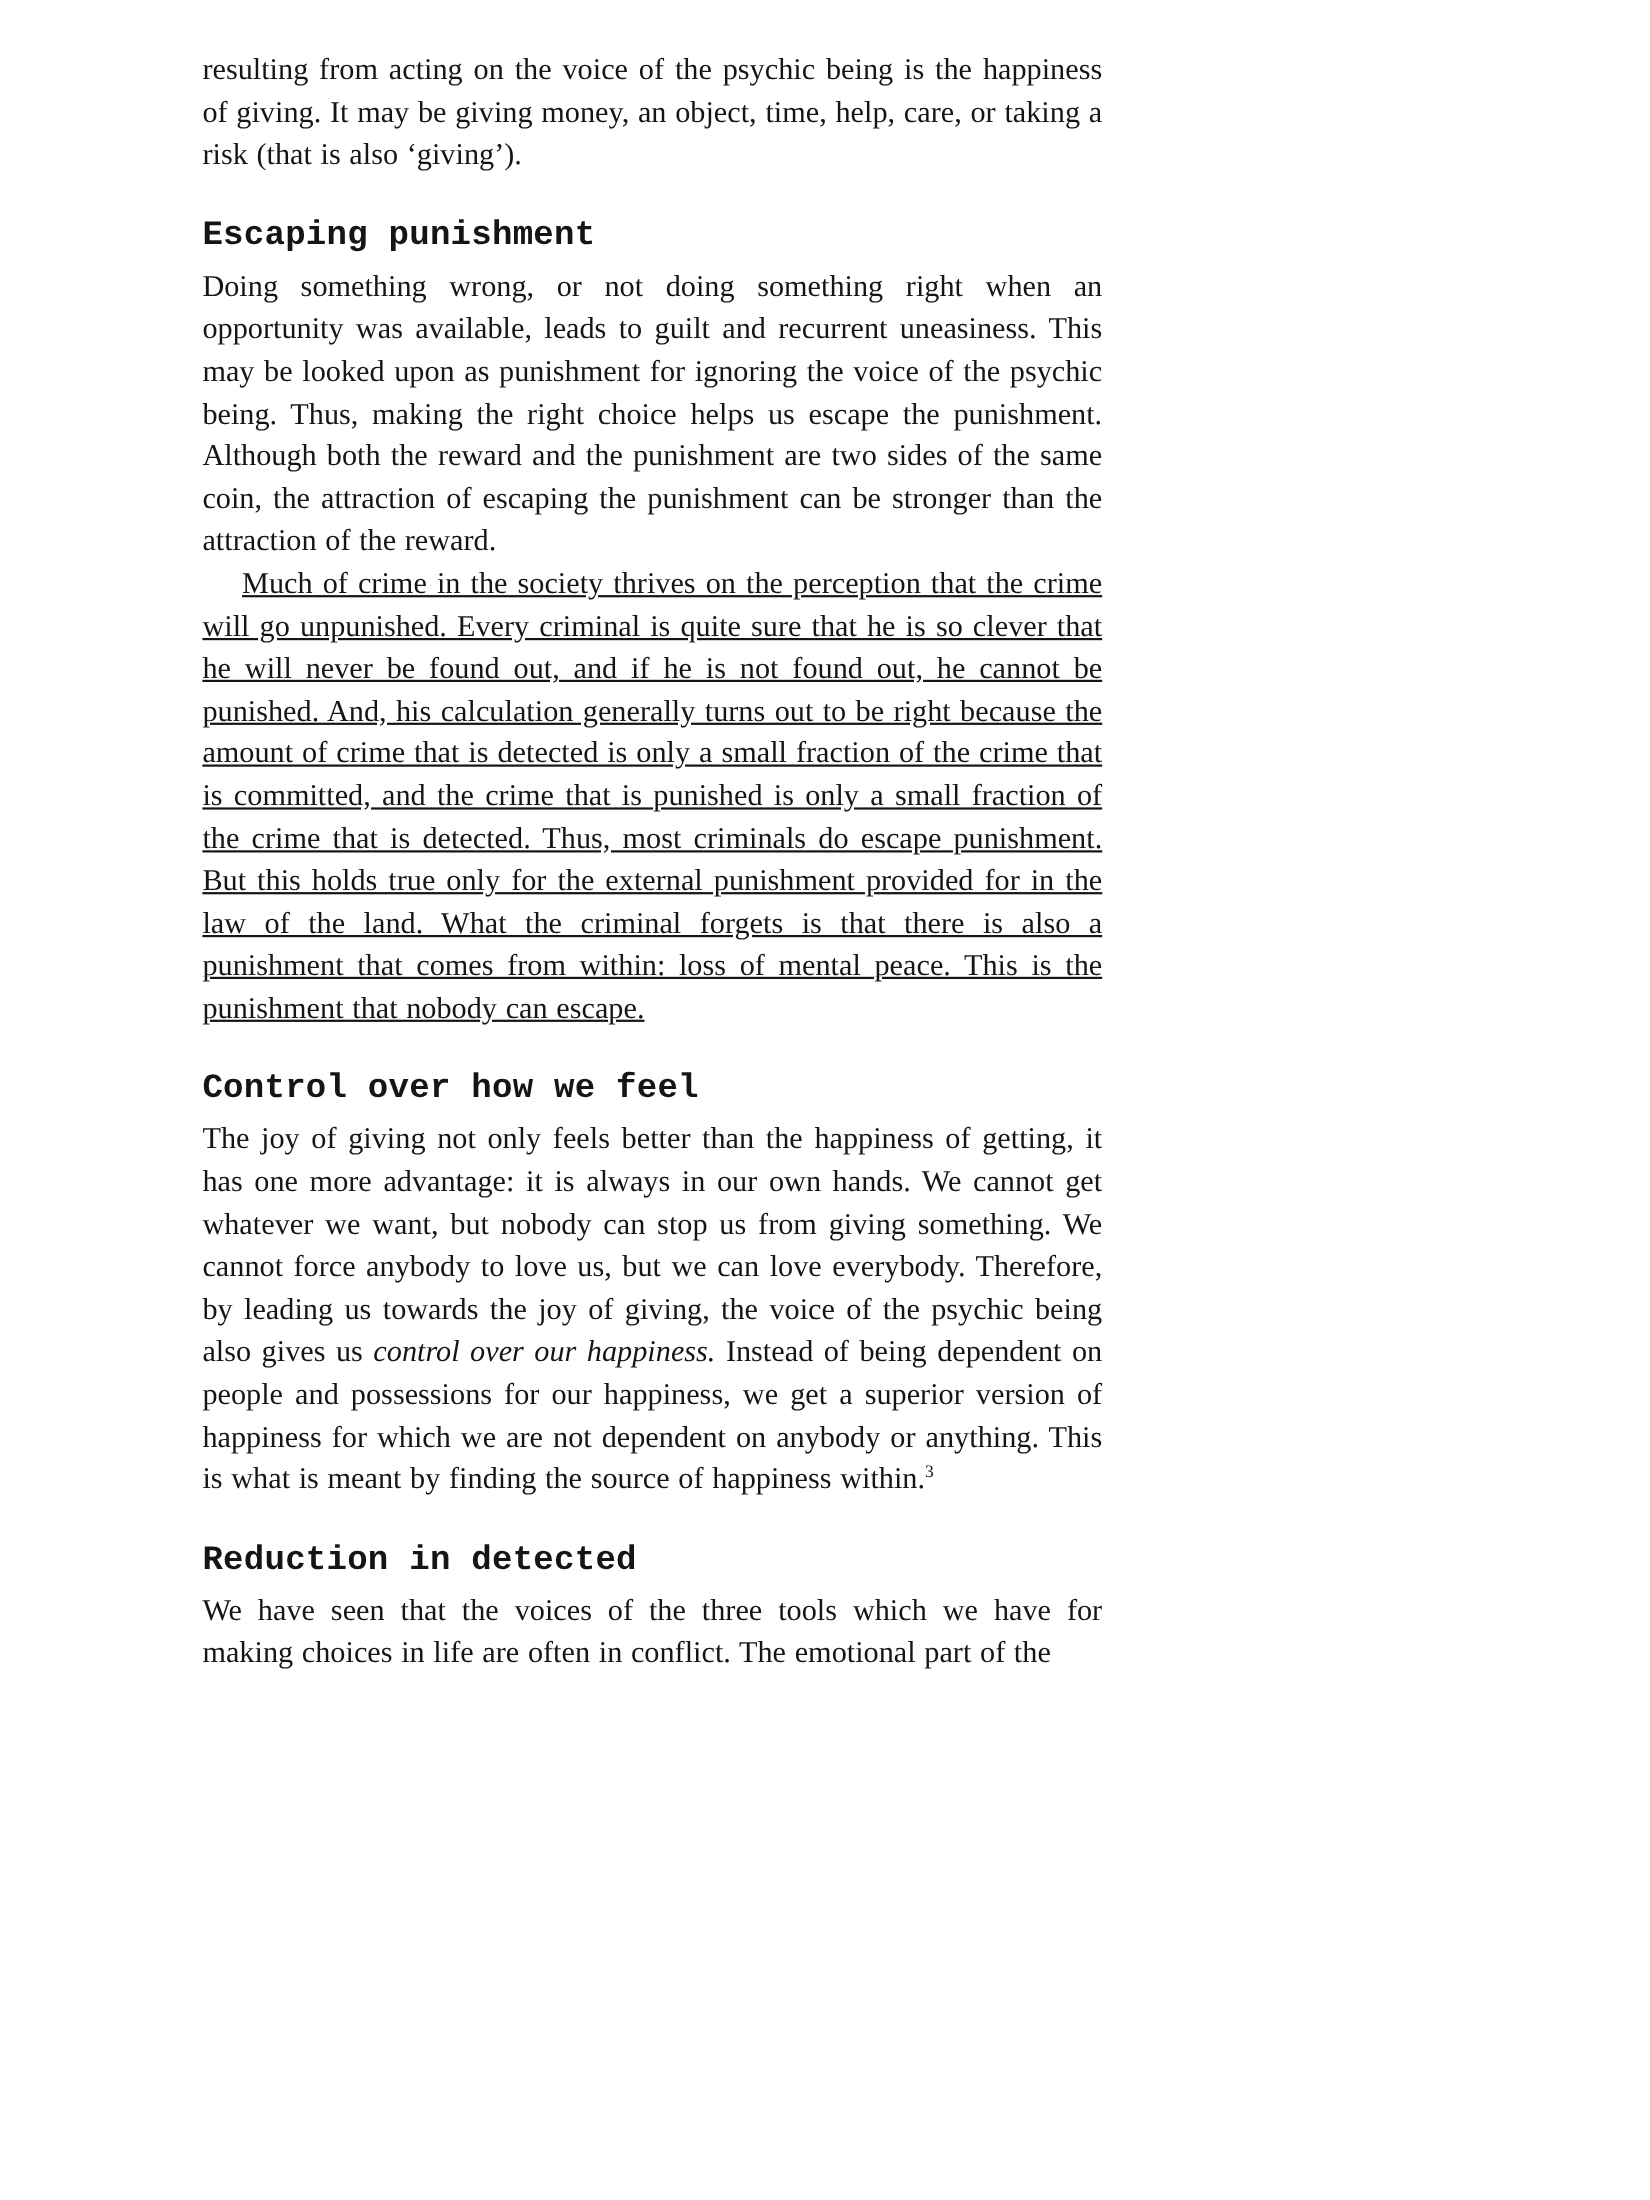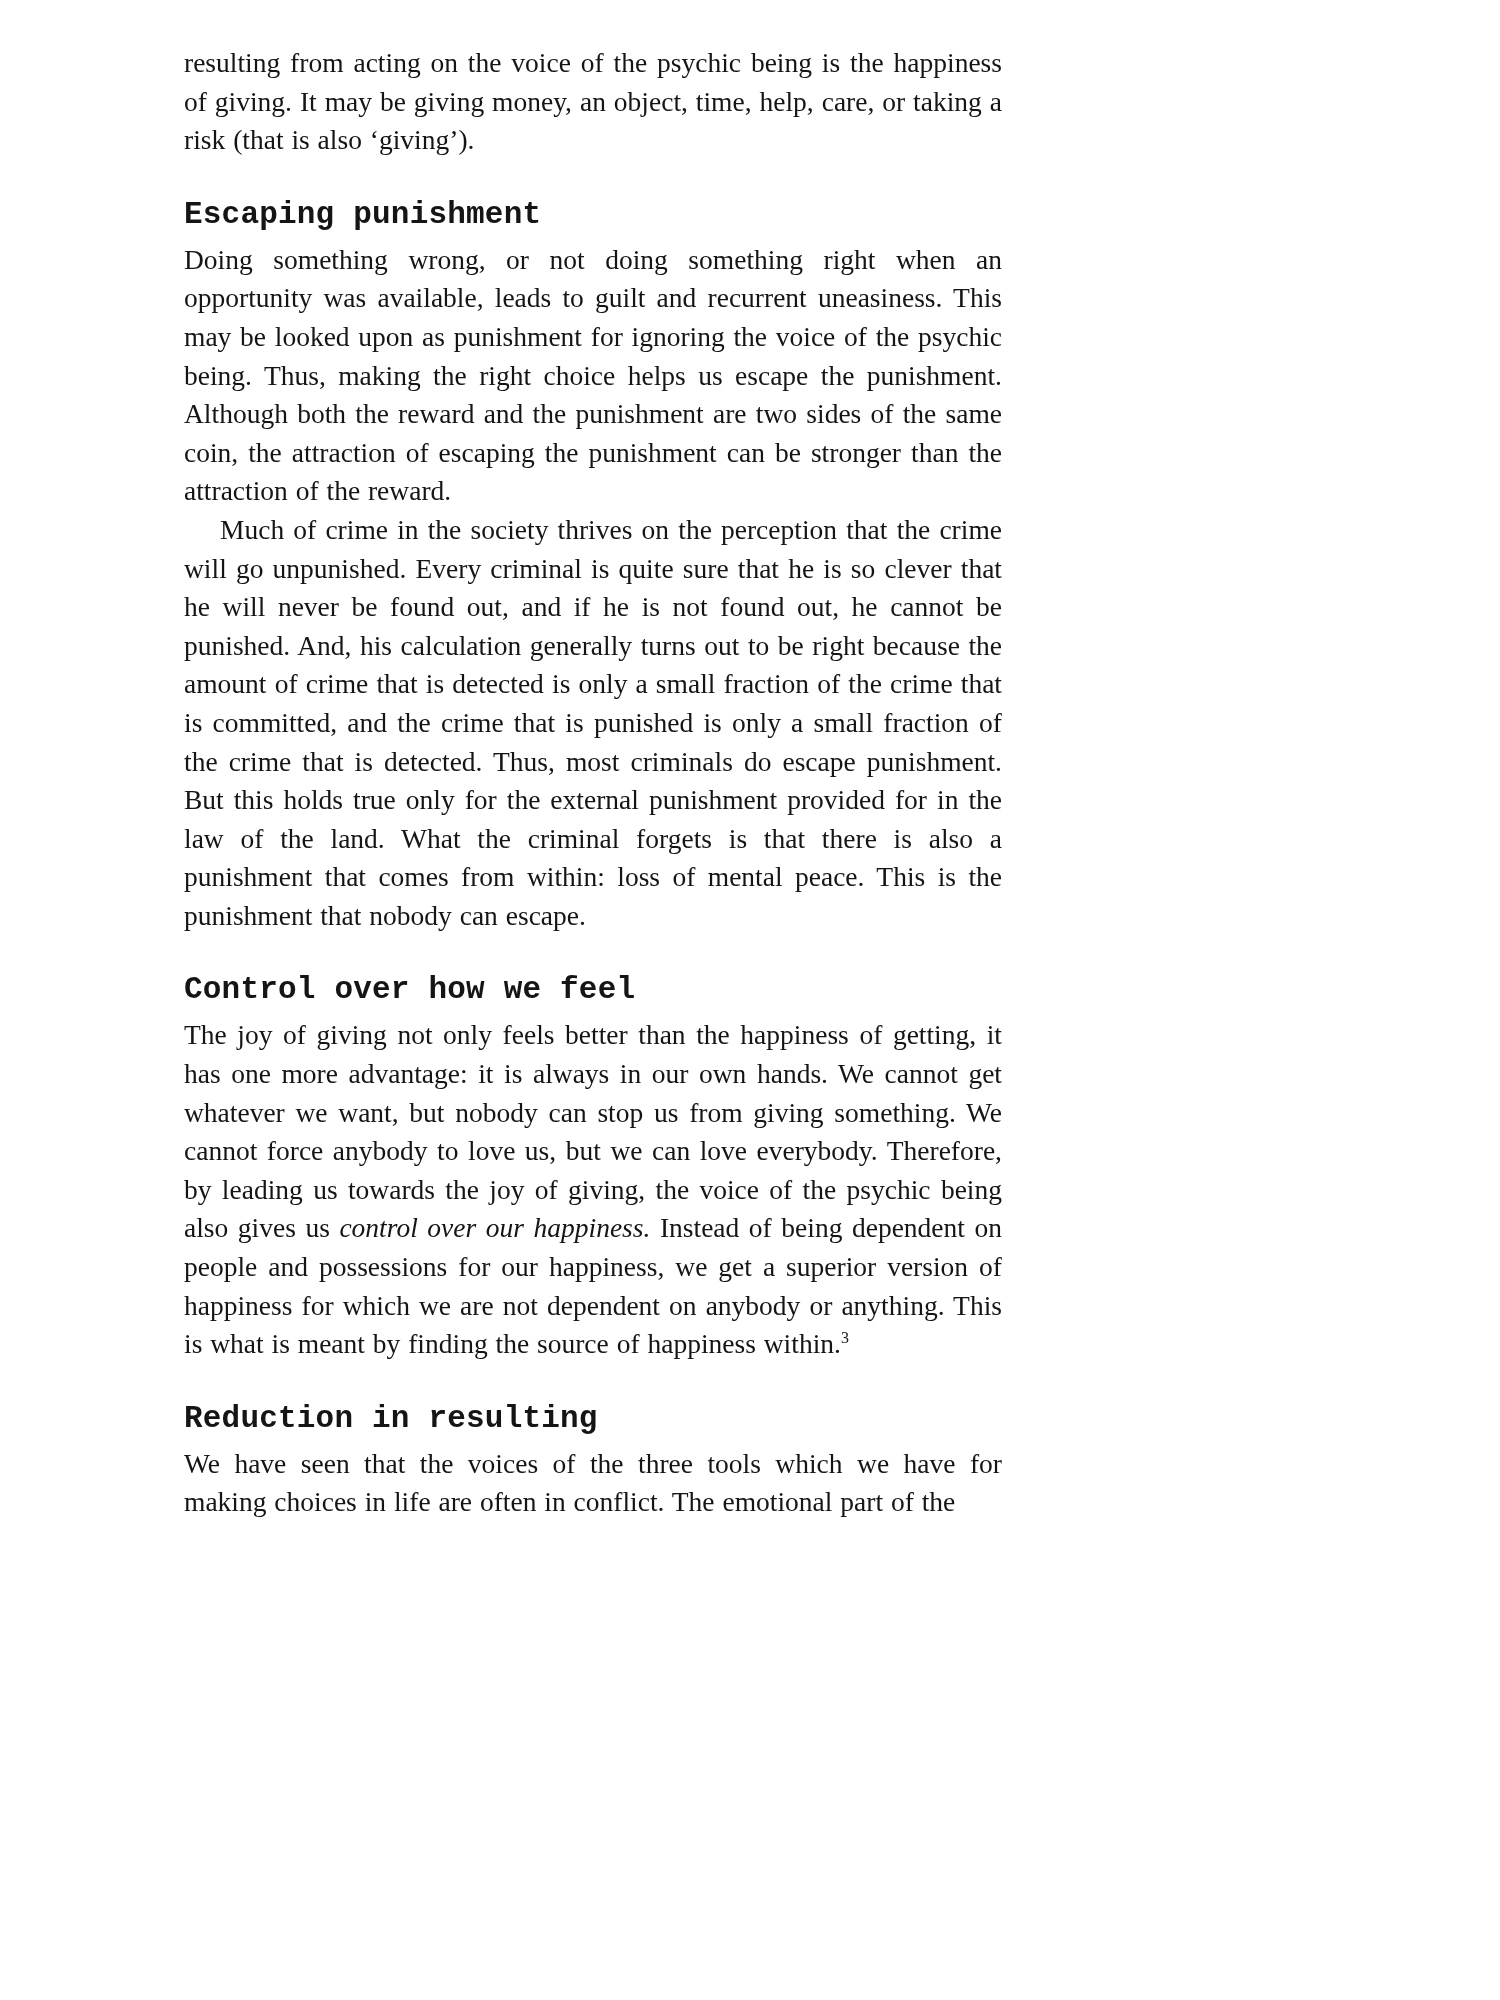--- a/index.html
+++ b/index.html
@@ -17,21 +17,21 @@
       left: 184px;
       top: 44px;
       width: 818px;
     }
     .body-para {
       font-size: 27.5px;
       line-height: 38.6px;
       text-align: justify;
       word-spacing: 1px;
     }
-    .indent-first { text-indent: 36px; }
+    .indent-first { text-indent: 36px; text-decoration: underline; }
     .section-heading {
       font-size: 31px;
       font-weight: 700;
       letter-spacing: 0.2px;
       margin-top: 37px;
       margin-bottom: 9px;
       font-family: Liberation Mono, monospace;
     }
     .italic { font-style: italic; }
     sup.footnote {
@@ -76,21 +76,21 @@
     <h2 class="section-heading">Escaping punishment</h2>
 
     <p class="body-para">Doing something wrong, or not doing something right when an opportunity was available, leads to guilt and recurrent uneasiness. This may be looked upon as punishment for ignoring the voice of the psychic being. Thus, making the right choice helps us escape the punishment. Although both the reward and the punishment are two sides of the same coin, the attraction of escaping the punishment can be stronger than the attraction of the reward.</p>
 
     <p class="body-para indent-first">Much of crime in the society thrives on the perception that the crime will go unpunished. Every criminal is quite sure that he is so clever that he will never be found out, and if he is not found out, he cannot be punished. And, his calculation generally turns out to be right because the amount of crime that is detected is only a small fraction of the crime that is committed, and the crime that is punished is only a small fraction of the crime that is detected. Thus, most criminals do escape punishment. But this holds true only for the external punishment provided for in the law of the land. What the criminal forgets is that there is also a punishment that comes from within: loss of mental peace. This is the punishment that nobody can escape.</p>
 
     <h2 class="section-heading">Control over how we feel</h2>
 
     <p class="body-para"><span>The joy of giving not only feels better than the happiness of getting, it has one more advantage: it is always in our own hands. We cannot get whatever we want, but nobody can stop us from giving something. We cannot force anybody to love us, but we can love everybody. Therefore, by leading us towards the joy of giving, the voice of the psychic being also gives us </span><span class="italic">control over our happiness.</span><span> Instead of being dependent on people and possessions for our happiness, we get a superior version of happiness for which we are not dependent on anybody or anything. This is what is meant by finding the source of happiness within.</span><sup class="footnote">3</sup></p>
 
-    <h2 class="section-heading">Reduction in resulting</h2>
+    <h2 class="section-heading">Reduction in detected</h2>
 
     <p class="body-para">We have seen that the voices of the three tools which we have for making choices in life are often in conflict. The emotional part of the</p>
 
   </div>
 
   <div class="footer">
     <span class="running-title">THE PURPOSE OF LIFE</span><span class="footer-sep">|</span><span class="page-number">93</span>
   </div>
 
 </div>

